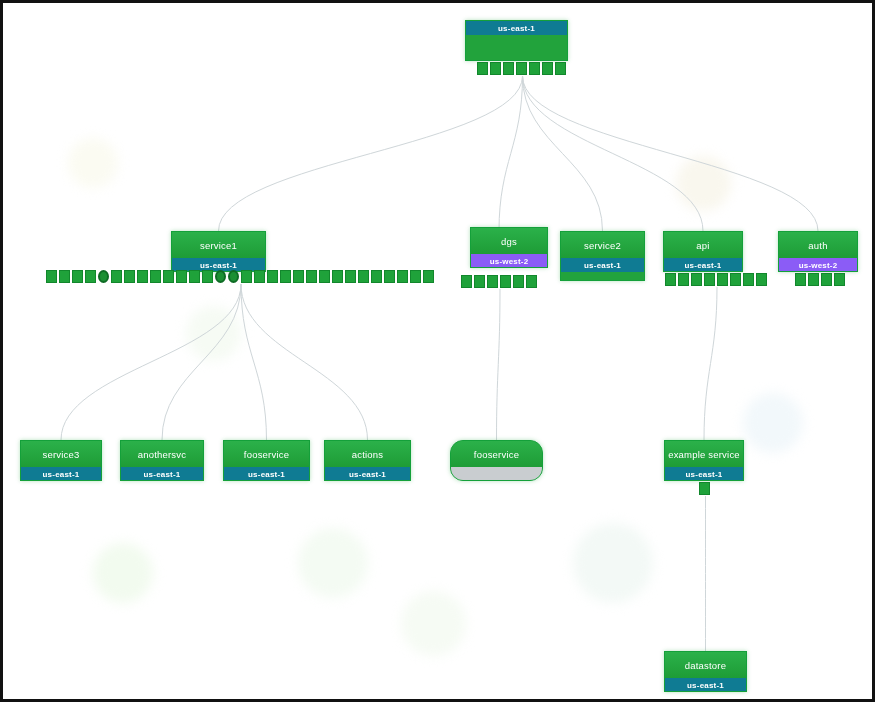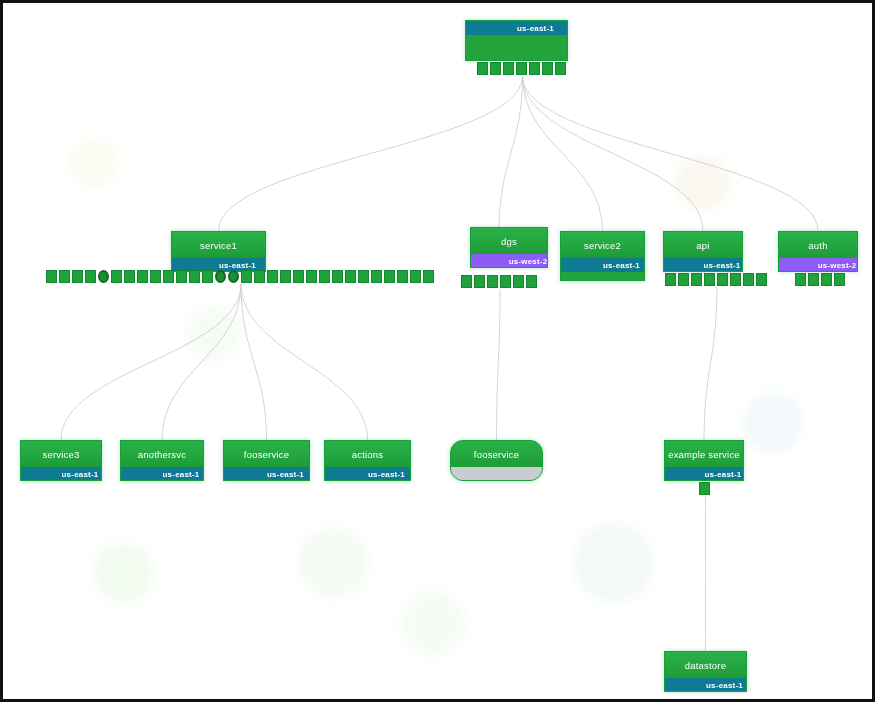--- a/index.html
+++ b/index.html
@@ -54,21 +54,20 @@
   .node-region {
     display: flex;
     align-items: center;
     justify-content: center;
     width: 100%;
     height: 14px;
     color: #ffffff;
     font-size: 8px;
     font-weight: bold;
     letter-spacing: 0.2px;
-    padding-left: 19px;
   }
   .region-us-east-1 { background: #0f7b93; }
   .region-us-west-2 { background: #8b5cf6; }
   .region-none { background: #c9cdd0; color: #c9cdd0; }
   .instances {
     position: absolute;
     display: flex;
     gap: 2px;
     align-items: flex-start;
   }

